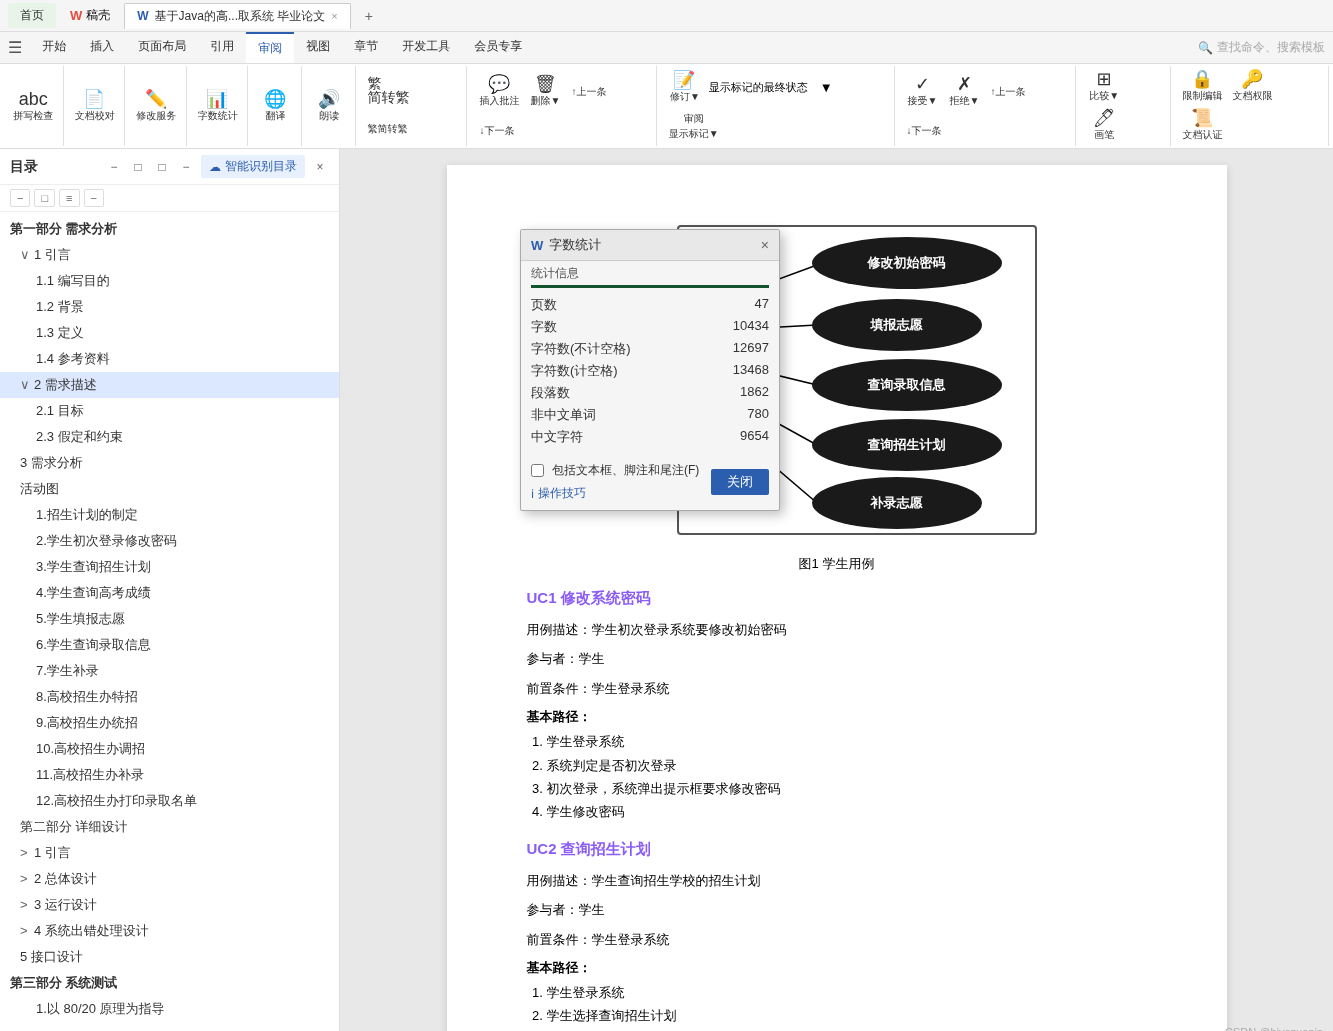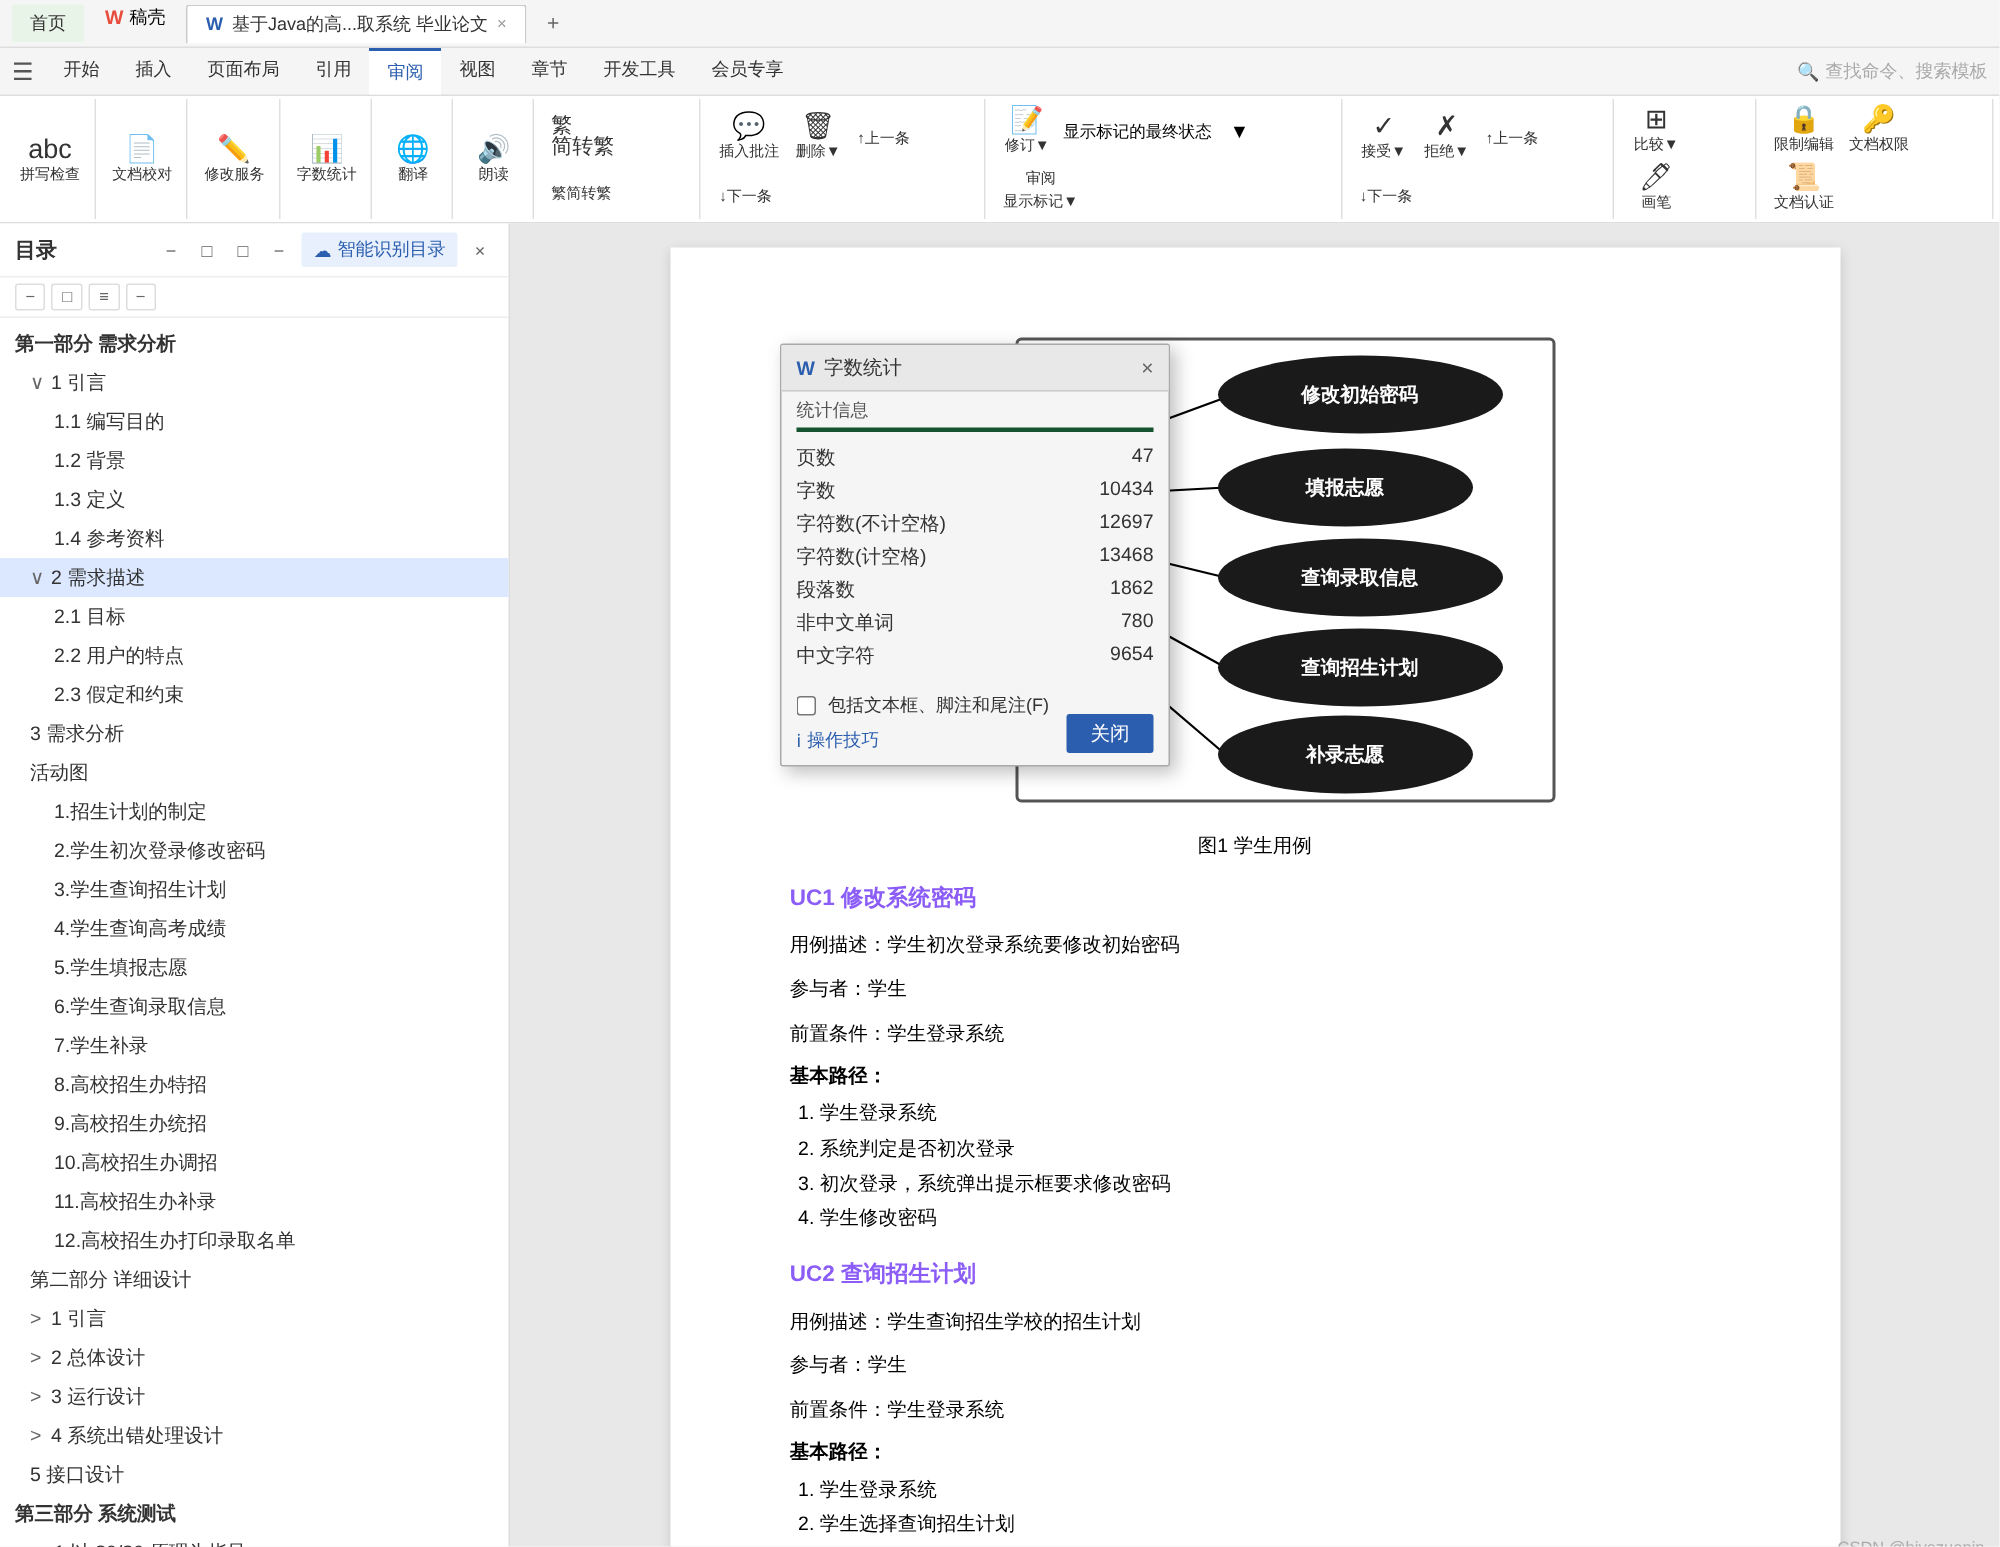--- a/index.html
+++ b/index.html
@@ -1,20 +1,20 @@
 <!DOCTYPE html>
 <html><head>
   <meta charset="utf-8">
   <style>
     * { margin: 0; padding: 0; box-sizing: border-box; }
     body { font-family: 'SimSun', '宋体', sans-serif; font-size: 13px; background: #f0f0f0; overflow: hidden; width: 1333px; height: 1031px; }
 
     
     .title-bar { height: 32px; background: #f5f5f5; display: flex; align-items: center; padding: 0 8px; border-bottom: 1px solid #ddd; }
-    .title-bar-left { display: flex; align-items: flex-start; gap: 6px; }
+    .title-bar-left { display: flex; align-items: center; gap: 6px; }
     .home-tab { background: #e8f4e8; padding: 4px 12px; font-size: 12px; color: #333; border-radius: 2px 2px 0 0; }
     .doc-tab { background: #fff; padding: 4px 12px; font-size: 12px; color: #333; border-radius: 2px 2px 0 0; display: flex; align-items: center; gap: 6px; max-width: 280px; border: 1px solid #ccc; border-bottom: none; }
     .tab-close { font-size: 11px; color: #999; cursor: pointer; }
     .add-tab { padding: 4px 8px; font-size: 14px; color: #666; }
 
     
     .ribbon { background: #fff; border-bottom: 1px solid #ddd; }
     .ribbon-tabs { display: flex; padding: 0 8px; background: #f5f5f5; border-bottom: 1px solid #ddd; }
     .ribbon-tab { padding: 6px 12px; font-size: 12px; cursor: pointer; color: #333; }
     .ribbon-tab.active { background: #fff; color: #2b5eae; border-top: 2px solid #2b5eae; }
@@ -65,21 +65,21 @@
     .modal-overlay { position: absolute; top: 0; left: 0; right: 0; bottom: 0; z-index: 100; }
     .modal { position: absolute; top: 80px; left: 180px; width: 260px; background: #f5f5f5; border: 1px solid #aaa; box-shadow: 4px 4px 12px rgba(0,0,0,0.25); border-radius: 2px; }
     .modal-titlebar { background: #e8e8e8; padding: 6px 10px; display: flex; align-items: center; justify-content: space-between; border-bottom: 1px solid #ccc; }
     .modal-title { font-size: 13px; color: #333; display: flex; align-items: center; gap: 6px; }
     .modal-close { cursor: pointer; color: #666; font-size: 14px; }
     .modal-section { padding: 4px 10px 6px; }
     .modal-section-title { font-size: 12px; color: #555; border-bottom: 3px solid #14532d; padding-bottom: 3px; margin-bottom: 6px; }
     .modal-row { display: flex; justify-content: space-between; padding: 2px 0; font-size: 13px; }
     .modal-key { color: #333; }
     .modal-value { color: #333; font-weight: normal; }
-    .modal-footer { padding: 8px 10px; display: flex; align-items: flex-end; justify-content: space-between; }
+    .modal-footer { padding: 8px 10px; display: flex; align-items: center; justify-content: space-between; }
     .modal-checkbox { display: flex; align-items: center; gap: 4px; font-size: 12px; color: #333; }
     .modal-tips { display: flex; align-items: center; gap: 4px; font-size: 12px; color: #2b5eae; cursor: pointer; }
     .modal-close-btn { background: #2b5eae; color: #fff; padding: 4px 16px; border: none; border-radius: 2px; cursor: pointer; font-size: 13px; }
 
     
     ::-webkit-scrollbar { width: 6px; }
     ::-webkit-scrollbar-thumb { background: #ccc; border-radius: 3px; }
   </style>
 </head>
 <body>
@@ -287,21 +287,20 @@
     </div>
     <div class="toc-list">
       <div class="toc-item level1">第一部分 需求分析</div>
       <div class="toc-item level2"><span class="toc-expand">∨</span>1  引言</div>
       <div class="toc-item level3">1.1  编写目的</div>
       <div class="toc-item level3">1.2  背景</div>
       <div class="toc-item level3">1.3  定义</div>
       <div class="toc-item level3">1.4  参考资料</div>
       <div class="toc-item level2 active"><span class="toc-expand">∨</span>2  需求描述</div>
       <div class="toc-item level3">2.1  目标</div>
-      <div class="toc-item level3">2.2  用户的特点</div>
       <div class="toc-item level3">2.3  假定和约束</div>
       <div class="toc-item level2">3  需求分析</div>
       <div class="toc-item level2">活动图</div>
       <div class="toc-item level3">1.招生计划的制定</div>
       <div class="toc-item level3">2.学生初次登录修改密码</div>
       <div class="toc-item level3">3.学生查询招生计划</div>
       <div class="toc-item level3">4.学生查询高考成绩</div>
       <div class="toc-item level3">5.学生填报志愿</div>
       <div class="toc-item level3">6.学生查询录取信息</div>
       <div class="toc-item level3">7.学生补录</div>

